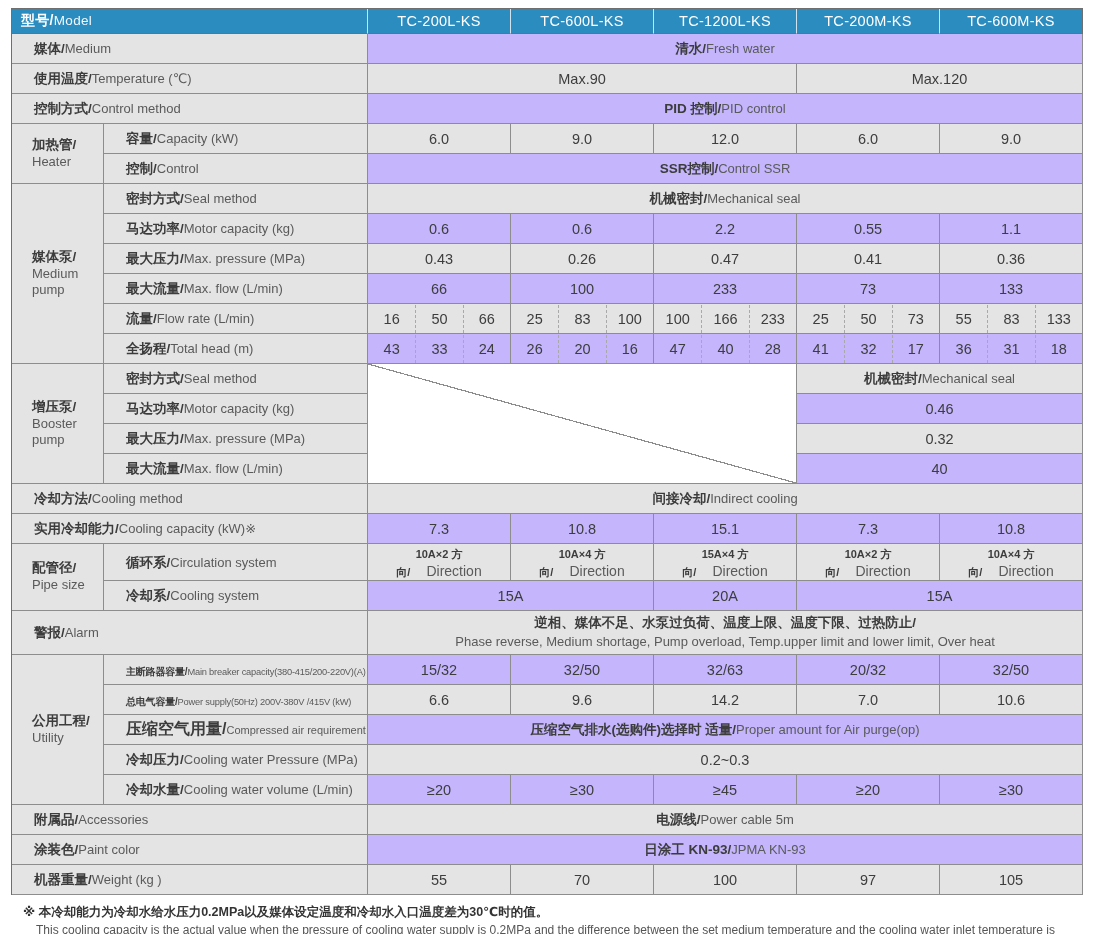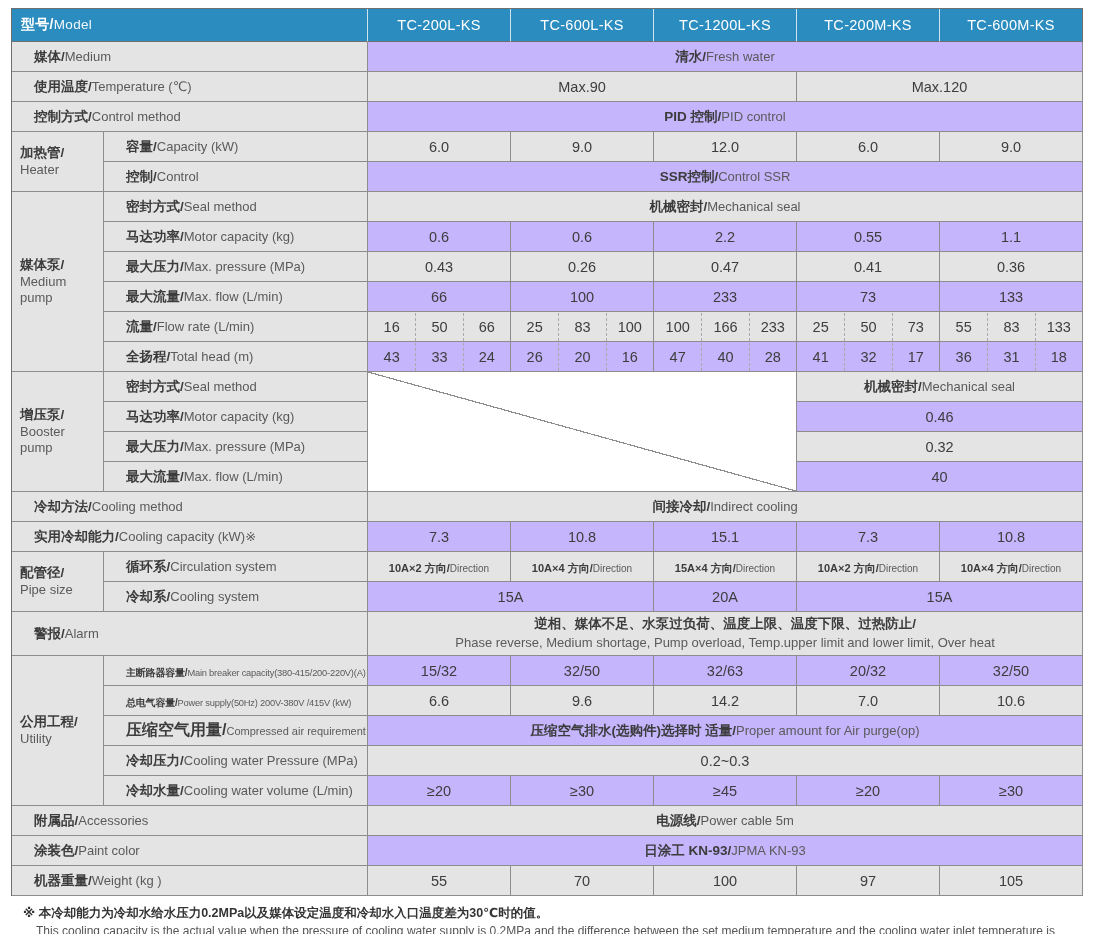--- a/index.html
+++ b/index.html
@@ -23,47 +23,47 @@
     border-right:1px solid var(--border); border-bottom:1px solid var(--border);
     height:30px; padding:0 6px; box-sizing:border-box;
     vertical-align:middle; overflow:hidden;
   }
 
   
   .head-row th {
     background:var(--blue); color:#fff; font-weight:normal;
     font-size:14.5px; text-align:center;
     border-right:1px solid #cfe2ee; border-bottom:1px solid #6f6f6f;
-    height:33px; letter-spacing:.3px;
+    height:25px; letter-spacing:.3px;
   }
   .head-row th:last-child { border-right-color:#6f6f6f; }
   .head-row th.rowhead { text-align:left; padding-left:9px; }
   .head-row .zh { font-weight:bold; color:#fff; font-size:14px; }
   .head-row .en { color:#f2f7fa; font-size:13.5px; }
 
   .bg-g { background:var(--gray); }
   .bg-w { background:#c4b5fd; }
 
   td.label, td.group { background:var(--gray); text-align:left; white-space:nowrap; }
   td.label { padding-left:22px; }
   .label .zh, .group .zh, .split .zh, .alarm .zh { font-weight:bold; color:var(--tdark); font-size:13.5px; }
   .label .en, .group .en, .split .en, .alarm .en { color:var(--tlight); font-size:13px; }
 
-  td.group { padding-left:8px; white-space:normal; line-height:1.25; }
+  td.group { padding-left:20px; white-space:normal; line-height:1.25; }
   .group .zh, .group .en { display:block; }
 
   td.label.sm .zh { font-size:10px; letter-spacing:-.2px; }
   td.label.sm .en { font-size:9.3px; letter-spacing:-.2px; }
   td.label.md .zh { font-size:16px; }
   td.label.md .en { font-size:11px; }
 
   td.value, td.split, td.triple, td.alarm { text-align:center; }
   td.value { font-size:14.5px; color:#3d3d3d;text-align:center; }
   td.split.sm .zh { font-size:11px; }
-  td.split.sm .en { font-size:10px; }
+  td.split.sm .en { font-size:14px;margin-left:16px; }
 
   td.triple { padding:0; font-size:0; }
   .triple .sub {
     display:inline-block; width:33.333%; box-sizing:border-box;
     font-size:14.5px; line-height:28px; color:#3d3d3d; vertical-align:top; height:28px;
   }
   .triple .sub + .sub { border-left:1px dashed #a9a9a9; }
 
   td.diag {
     background-color:#fff;

